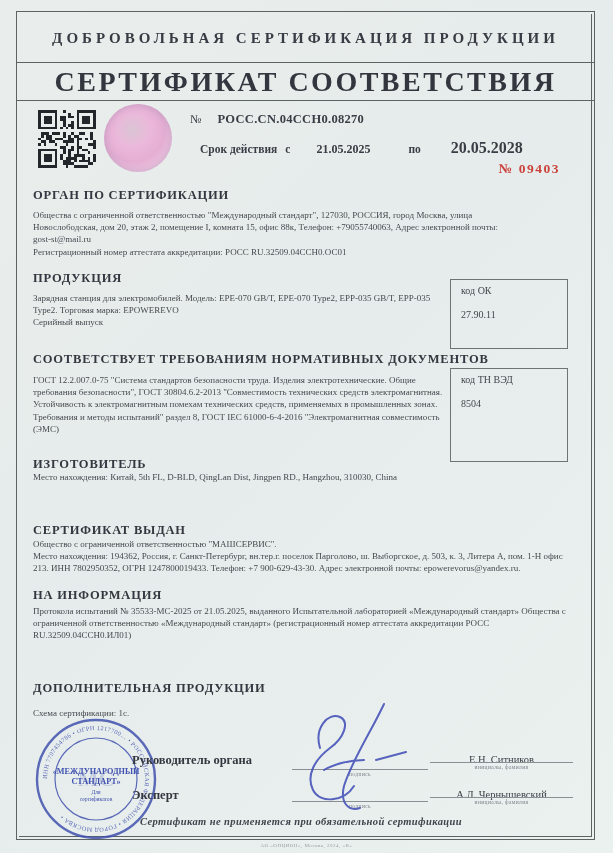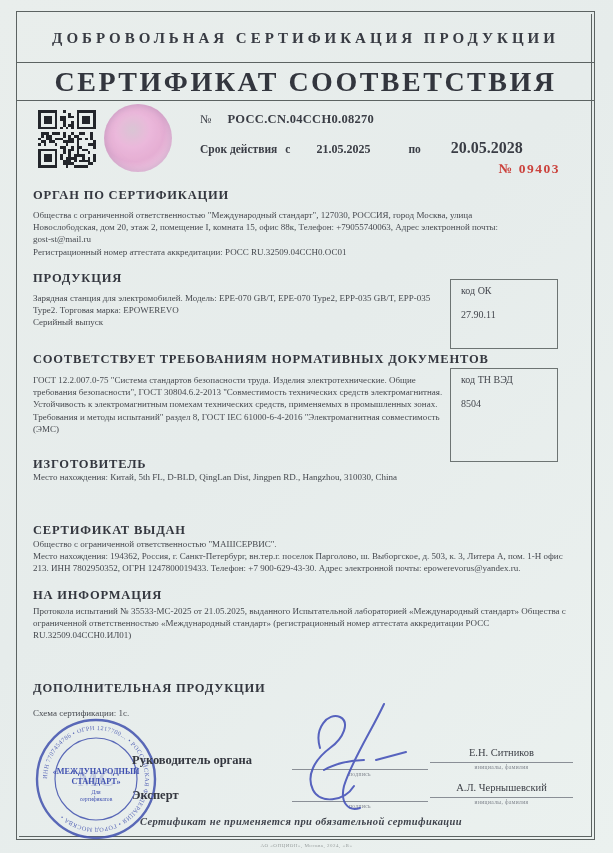--- a/index.html
+++ b/index.html
@@ -35,52 +35,52 @@
   }
 
   .qr { position:absolute; left:38px; top:110px; width:58px; height:58px; }
   .holo {
     position:absolute; left:104px; top:104px; width:68px; height:68px; border-radius:50%;
     background:radial-gradient(circle at 42% 38%, #d9c2d3 0%, #ecb4da 30%, #e5a9d2 55%, #f3cbe6 80%, #f0d3e6 100%);
     box-shadow:inset 0 0 8px rgba(150,120,160,.5);
     opacity:.92;
   }
 
-  .no-row { position:absolute; left:200px; top:112px; font-size:12px; color:#3a3d45;font-family:Liberation Serif, serif; }
+  .no-row { position:absolute; left:190px; top:112px; font-size:12px; color:#3a3d45;font-family:Liberation Serif, serif; }
   .no-row .lbl { margin-right:16px; }
   .no-row .val { font-weight:bold; font-size:12.5px; letter-spacing:.3px; }
 
   .validity { position:absolute; left:200px; top:139px; font-size:11.5px; font-weight:bold; color:#3a3d45; }
   .validity span { display:inline-block; }
   .validity .d1 { margin-left:26px; font-size:12px; }
   .validity .po { margin-left:38px; }
   .validity .d2 { margin-left:30px; font-size:16px; }
   .validity .s  { margin-left:8px; }
 
   .blank-no {
     position:absolute; left:420px; top:161px; width:140px; text-align:right;
     font-weight:bold; font-size:13.5px; letter-spacing:1.5px; color:#cb423c;
   }
 
   .sec-h { position:absolute; left:33px; font-weight:bold; font-size:12.5px; letter-spacing:.8px; color:#34373f; }
   .sec-b { position:absolute; left:33px; font-size:9px; line-height:1.36; color:#46494f; }
   .sec-b p { margin:0; }
 
   .code-box {
-    position:absolute; left:450px; width:108px; box-sizing:border-box;
+    position:absolute; left:450px; width:118px; box-sizing:border-box;
     border:1.4px solid #6d7473; padding:5px 0 0 10px; font-size:10px; color:#43464d;
   }
   .code-box .cv { margin-top:13px; font-size:10px; }
   .box-ok  { top:279px; height:70px; }
   .box-tn  { top:368px; height:94px; }
 
   .sign-label { position:absolute; left:132px; font-weight:bold; font-size:12.5px; color:#34373f; }
   .sigline { position:absolute; border-bottom:1px solid #8a8f96; height:0; }
   .tiny-cap { position:absolute; font-size:5.5px; color:#7d828b; text-align:center; letter-spacing:.4px; }
-  .name { position:absolute; width:143px; text-align:center; font-size:10.5px; color:#3c3f46; }
+  .name { position:absolute; width:143px; text-align:center; font-size:10.5px; color:#3c3f46;margin-top:7px; }
 
   .stamp-svg { position:absolute; left:31px; top:714px; width:130px; height:130px; }
   .sig-svg { position:absolute; left:280px; top:690px; width:160px; height:130px; }
 
   .footer-note {
     position:absolute; left:140px; top:816px; width:430px; text-align:left;
     font-style:italic; font-weight:bold; font-size:10.5px; letter-spacing:.4px; color:#3f434c;
   }
   .imprint {
     position:absolute; left:0; top:843px; width:613px; text-align:center;

